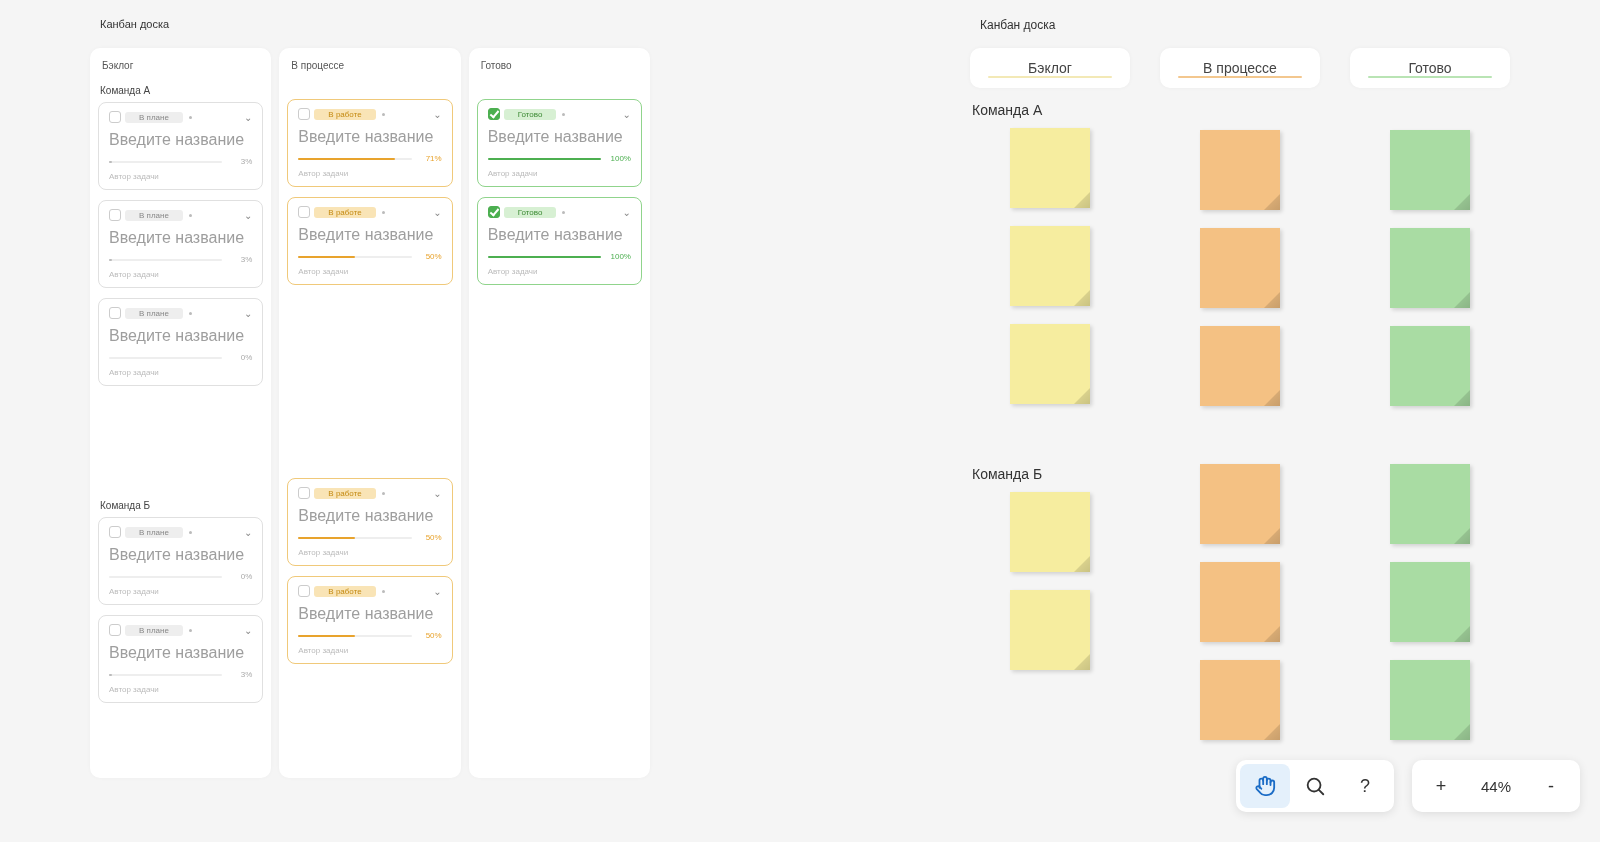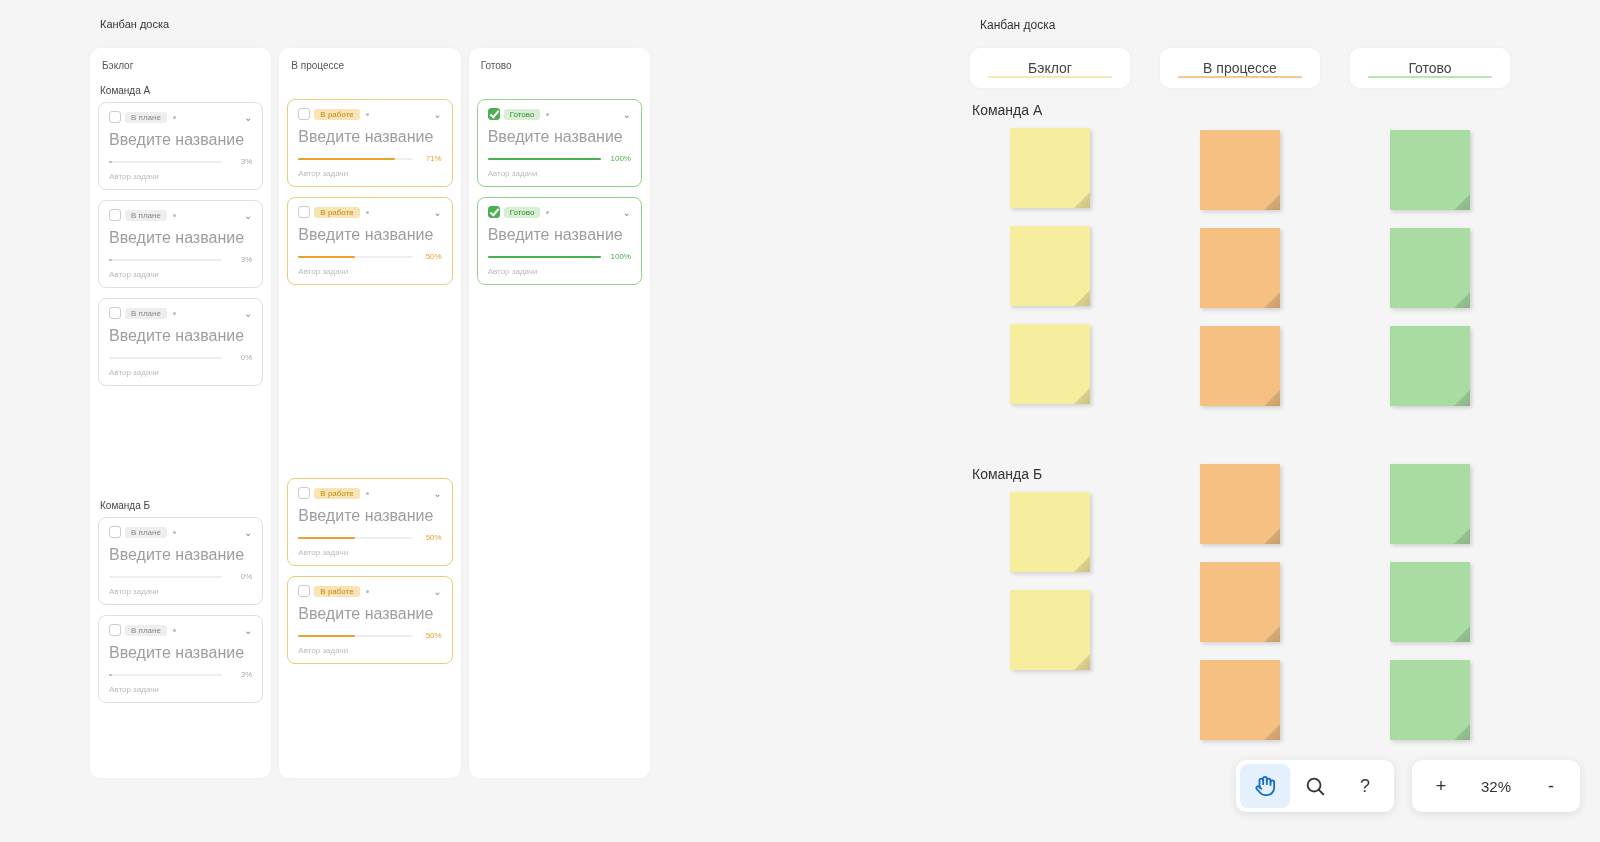--- a/index.html
+++ b/index.html
@@ -52,21 +52,21 @@
   .chk {
     width: 12px; height: 12px; border:1px solid #ccc; border-radius:3px; background:#fff;
     flex:0 0 auto;
   }
   .chk.done { background:#4caf50; border-color:#4caf50; position:relative; }
   .chk.done::after{
     content:""; position:absolute; left:3px; top:0px; width:3px; height:7px;
     border: solid #fff; border-width:0 2px 2px 0; transform: rotate(40deg);
   }
   .status-chip {
-    font-size: 8px; padding:1px 6px; border-radius:3px;
+    font-size: 8px; padding:1px 14px; border-radius:3px;
   }
   .status-chip.plan { background:#eee; color:#888; }
   .status-chip.work { background:#f9e4b6; color:#c48a12; }
   .status-chip.finished { background:#d7f0d3; color:#3c8a34; }
   .dot { width:3px; height:3px; border-radius:50%; background:#bbb; margin-left:2px;}
   .chev {
     margin-left:auto; color:#888; font-size:10px; cursor:pointer;
   }
   .card-title {
     font-size: 16px; color:#9e9e9e; margin-bottom:8px;
@@ -396,18 +396,18 @@
       </svg>
     </button>
     <button class="tool-btn">
       <span>?</span>
     </button>
   </div>
   <div class="tool-group">
     <button class="tool-btn">
       <span>+</span>
     </button>
-    <div class="zoom-val">32%</div>
+    <div class="zoom-val">44%</div>
     <button class="tool-btn">
       <span>-</span>
     </button>
   </div>
 </div>
 
 </body></html>

